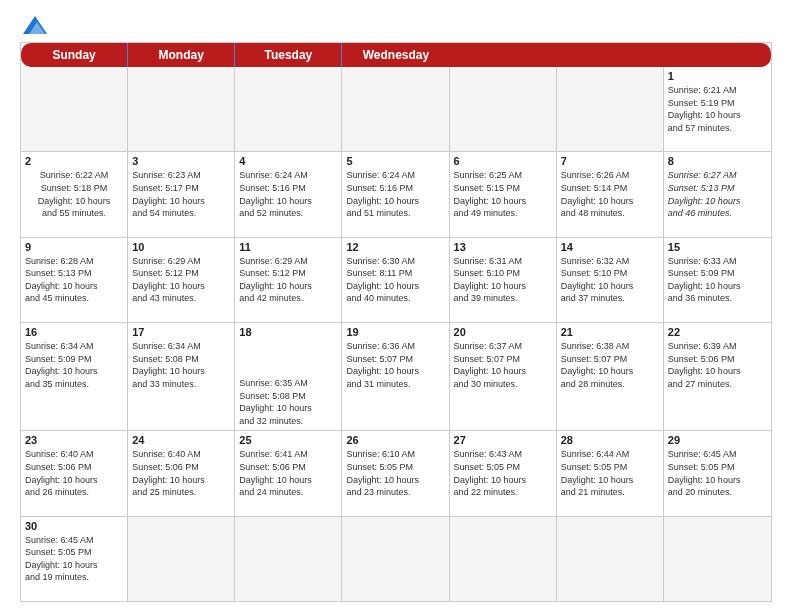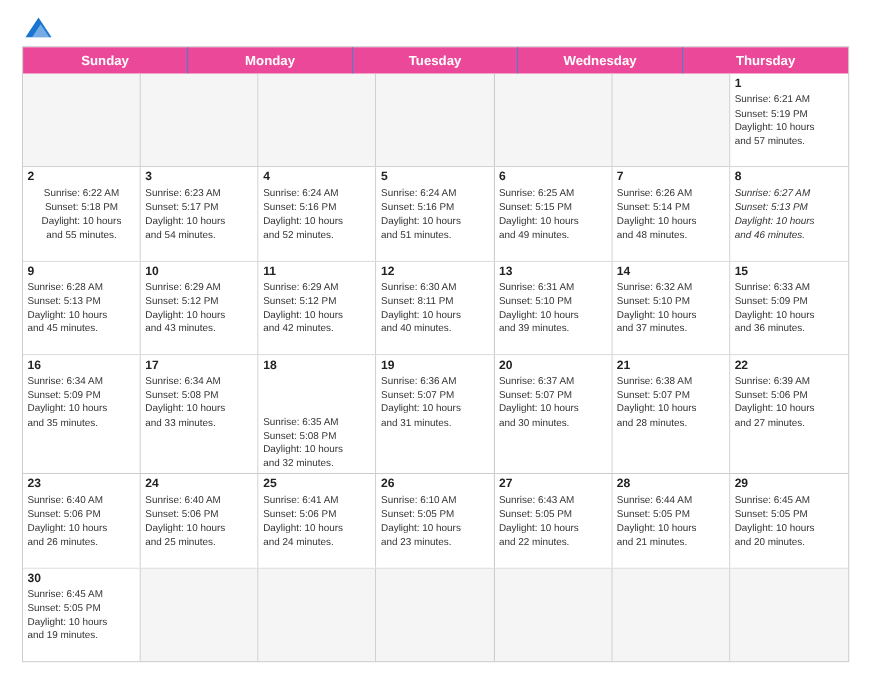--- a/index.html
+++ b/index.html
@@ -58,22 +58,23 @@
       margin-top: 2px;
     }
     .calendar {
       flex: 1;
       display: flex;
       flex-direction: column;
       border: 1px solid #ccc;
     }
     .cal-header {
       display: grid;
-      grid-template-columns: repeat(5, 1fr);
-      background: #ec4899;
+      grid-template-columns: repeat(7, 1fr);
+      background: #b91c1c;
+      border-radius: 10px;
     }
     .cal-header-cell {
       color: #fff;
       font-size: 12px;
       font-weight: bold;
       padding: 5px 4px;
       text-align: center;
       border-right: 1px solid #4a7fcc;
     }
     .cal-header-cell:last-child { border-right: none; }
@@ -132,21 +133,20 @@
       <div class="location-title"></div>
     </div>
   </div>
 
   <div class="calendar">
     <div class="cal-header">
     <div class="cal-header-cell">Sunday</div>
         <div class="cal-header-cell">Monday</div>
         <div class="cal-header-cell">Tuesday</div>
         <div class="cal-header-cell">Wednesday</div>
-        <div class="cal-header-cell">Thursday</div>
       </div>
     <div class="cal-body">
     <div class="cal-row">
           <div class="cal-cell empty"></div>
           <div class="cal-cell empty"></div>
           <div class="cal-cell empty"></div>
           <div class="cal-cell empty"></div>
           <div class="cal-cell empty"></div>
           <div class="cal-cell empty"></div>
           <div class="cal-cell">

